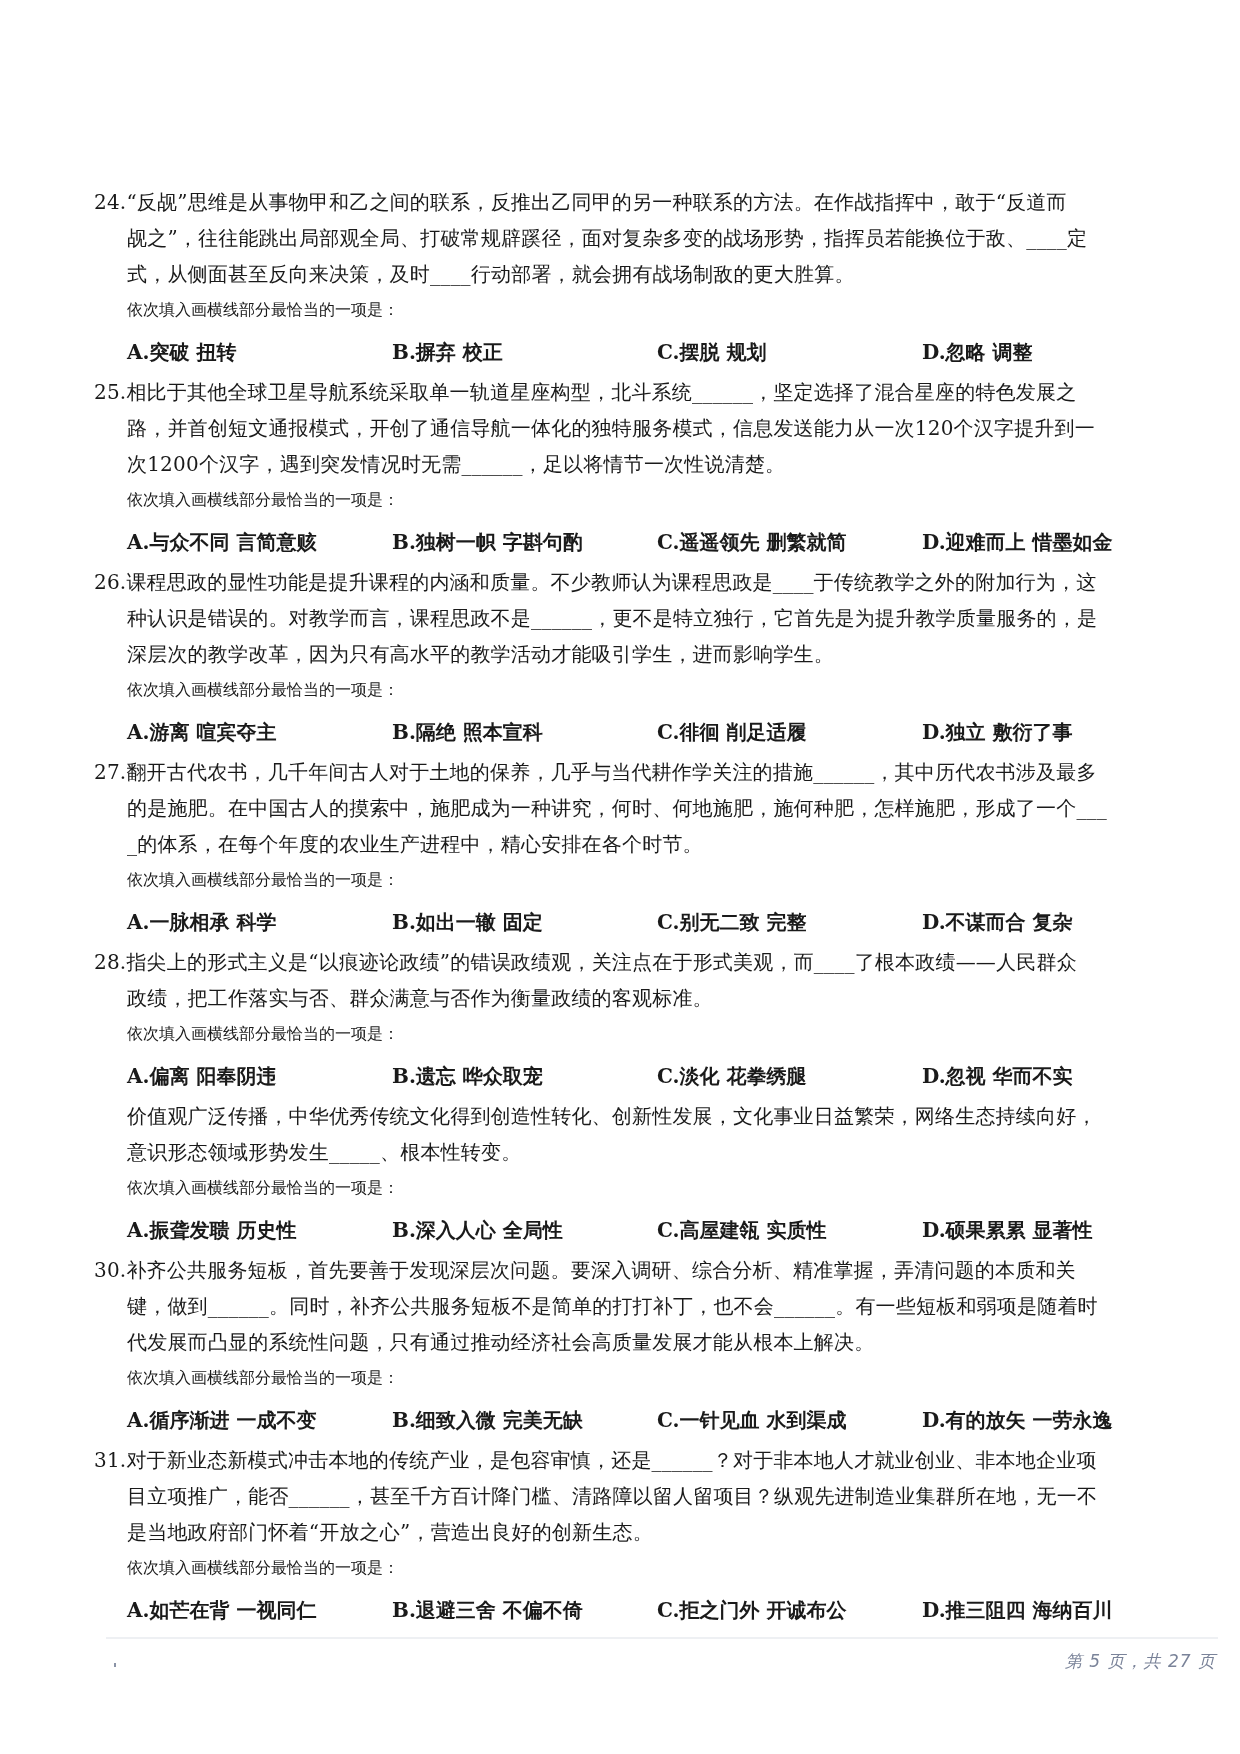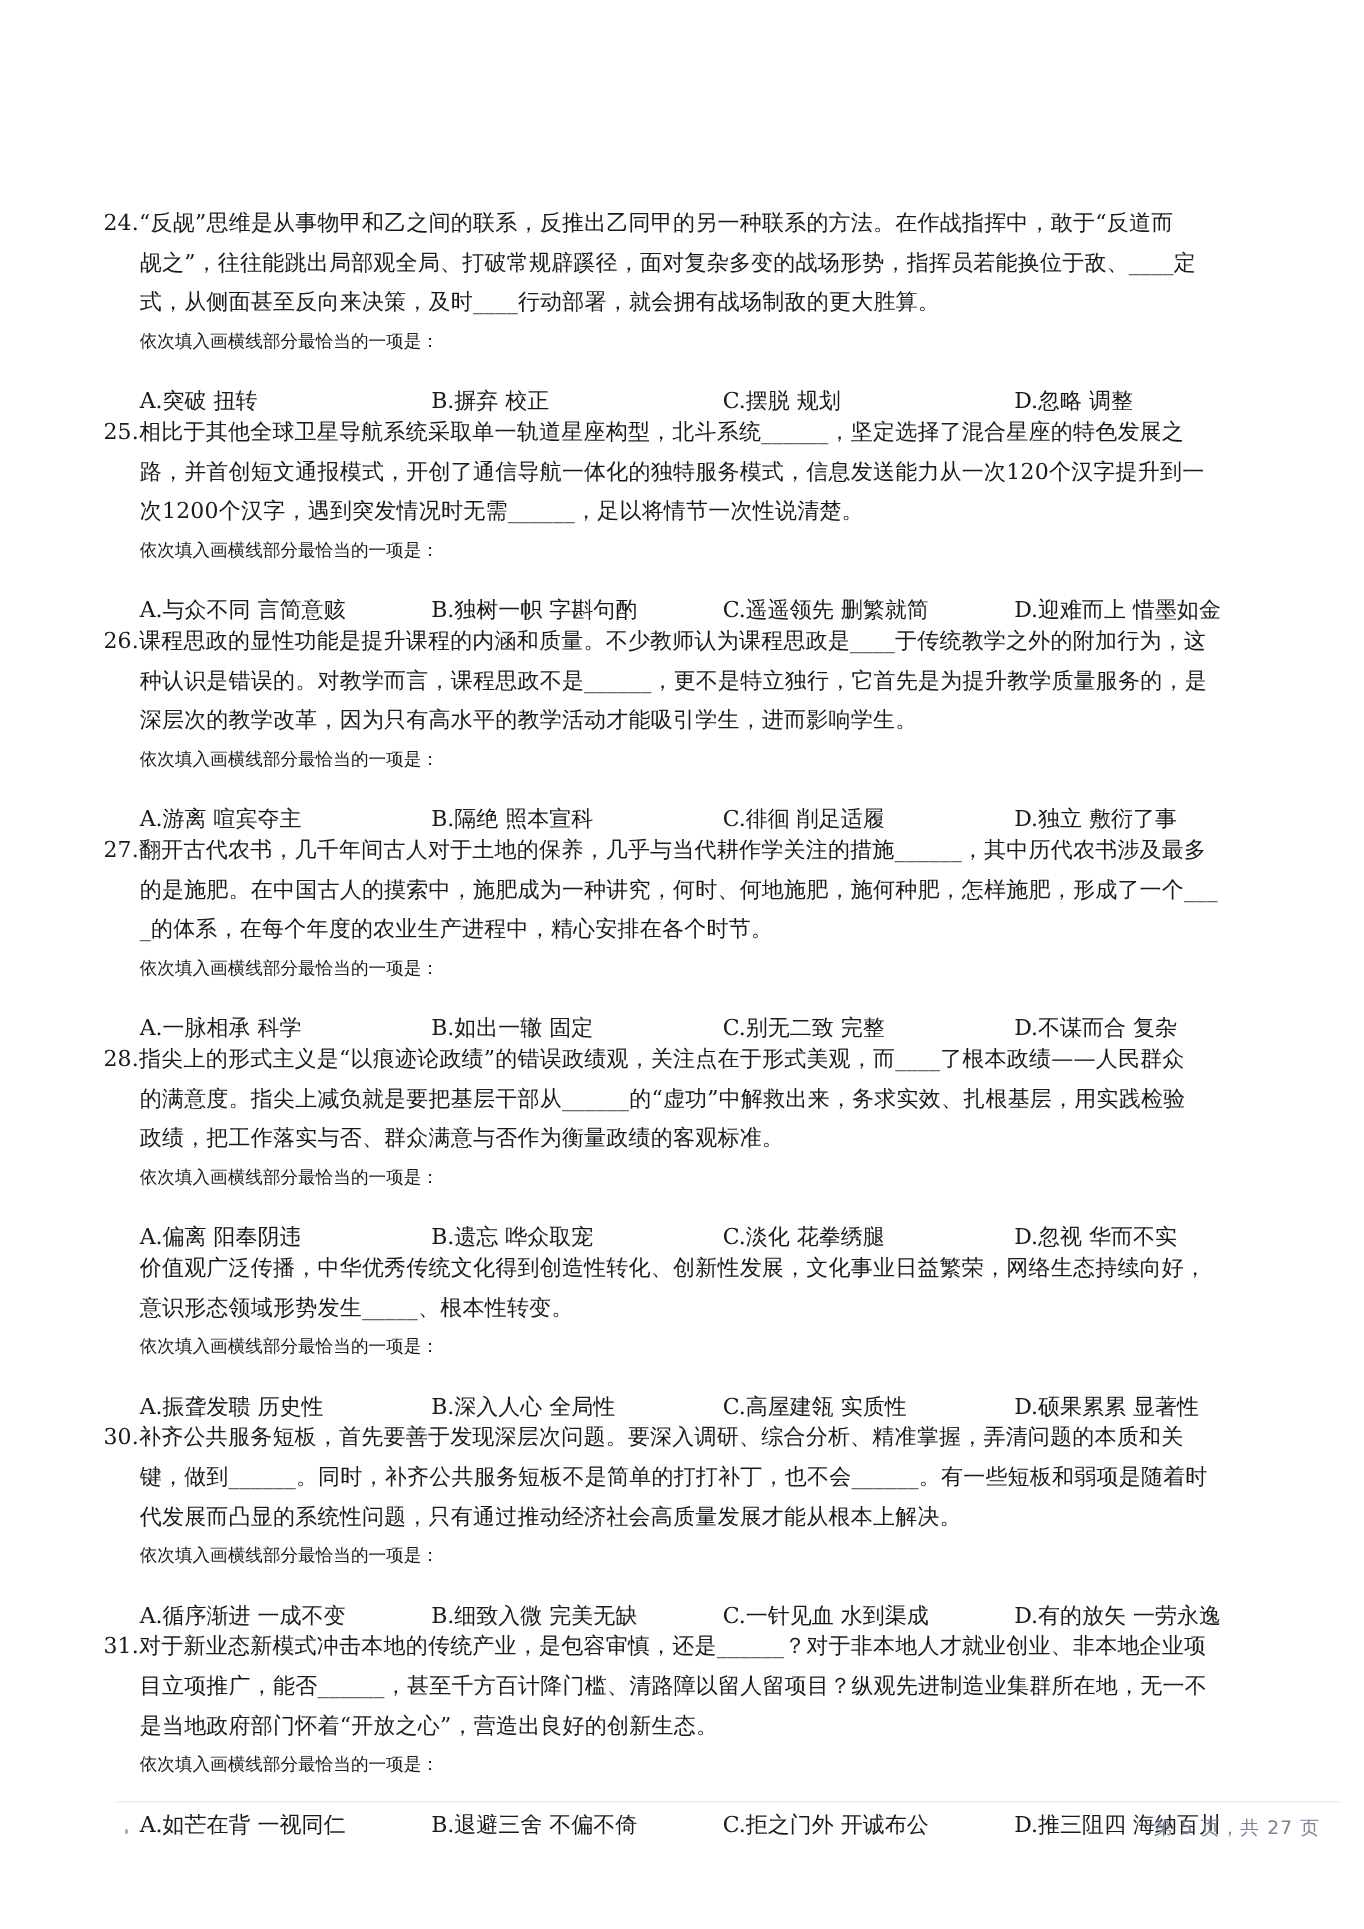--- a/index.html
+++ b/index.html
@@ -19,37 +19,37 @@
     .stem-line.cont { padding-left: 33px; }
     .q-num { display: inline-block; }
     .prompt {
       height: 36px; line-height: 36px; font-size: 16px; padding-left: 33px;
       white-space: nowrap;
     }
     .options {
       position: relative; height: 44px; margin-top: 2px;
       font-size: 20px; line-height: 44px;
     }
-    .option { position: absolute; top: 12px; white-space: nowrap; }
+    .option { position: absolute; top: 0; white-space: nowrap; font-weight: bold; }
     .option.a { left: 33px; }
     .option.b { left: 298px; }
     .option.c { left: 563px; }
     .option.d { left: 828px; }
     .footer-rule {
       position: absolute; left: 70px; top: 1637px; width: 1112px; height: 2px;
       background: #eef0f3;
     }
     .footer-dot {
       position: absolute; left: 78px; top: 1663px; width: 2px; height: 4px;
       background: #8a93a6;
     }
     .page-indicator {
-      position: absolute; right: 76px; top: 1650px; font-size: 17px;
+      position: absolute; right: 60px; top: 1650px; font-size: 17px;
       font-family: "DejaVu Sans", "Liberation Sans", sans-serif;
-      color: #7a8399; letter-spacing: 1px;
+      color: #7a8399; letter-spacing: 1px; font-style: italic;
     }
   </style>
 </head>
 <body>
 
 <div class="page">
   <div class="content">
 
     <div class="question">
       <div class="stem-line first"><span class="q-num">24.</span><span>“反觇”思维是从事物甲和乙之间的联系，反推出乙同甲的另一种联系的方法。在作战指挥中，敢于“反道而</span></div>
@@ -98,21 +98,20 @@
       <div class="options">
         <span class="option a">A.一脉相承 科学</span>
         <span class="option b">B.如出一辙 固定</span>
         <span class="option c">C.别无二致 完整</span>
         <span class="option d">D.不谋而合 复杂</span>
       </div>
     </div>
 
     <div class="question">
       <div class="stem-line first"><span class="q-num">28.</span><span>指尖上的形式主义是“以痕迹论政绩”的错误政绩观，关注点在于形式美观，而____了根本政绩——人民群众</span></div>
-      <div class="stem-line cont">的满意度。指尖上减负就是要把基层干部从______的“虚功”中解救出来，务求实效、扎根基层，用实践检验</div>
       <div class="stem-line cont">政绩，把工作落实与否、群众满意与否作为衡量政绩的客观标准。</div>
       <div class="prompt">依次填入画横线部分最恰当的一项是：</div>
       <div class="options">
         <span class="option a">A.偏离 阳奉阴违</span>
         <span class="option b">B.遗忘 哗众取宠</span>
         <span class="option c">C.淡化 花拳绣腿</span>
         <span class="option d">D.忽视 华而不实</span>
       </div>
     </div>
 

